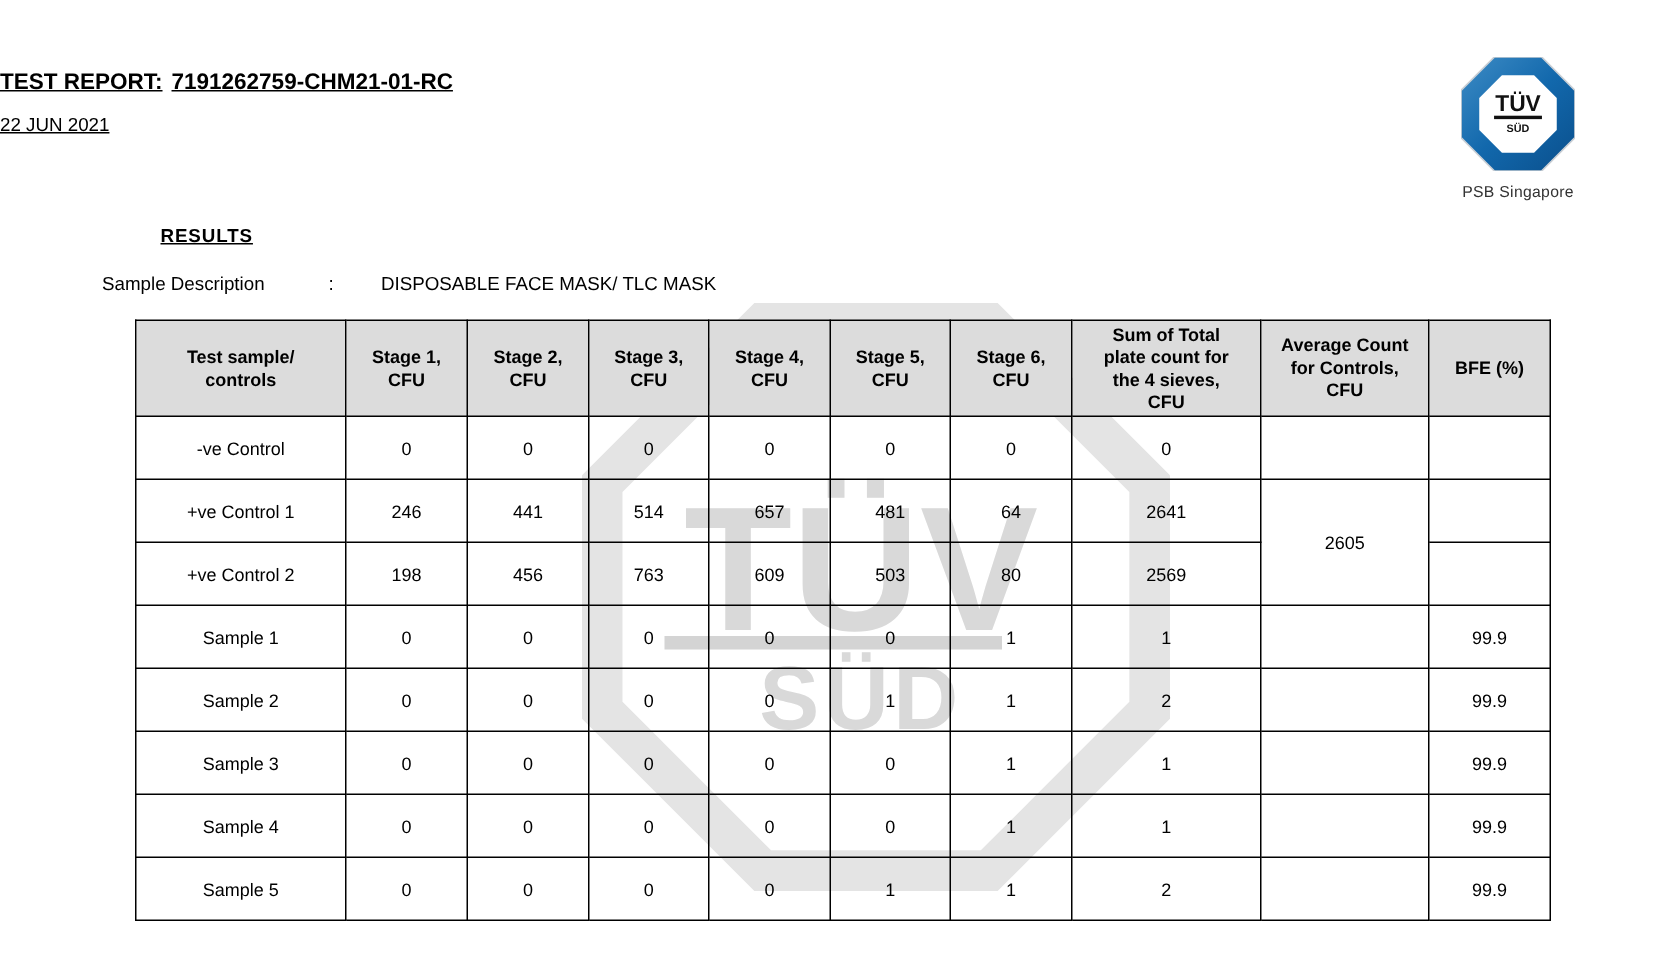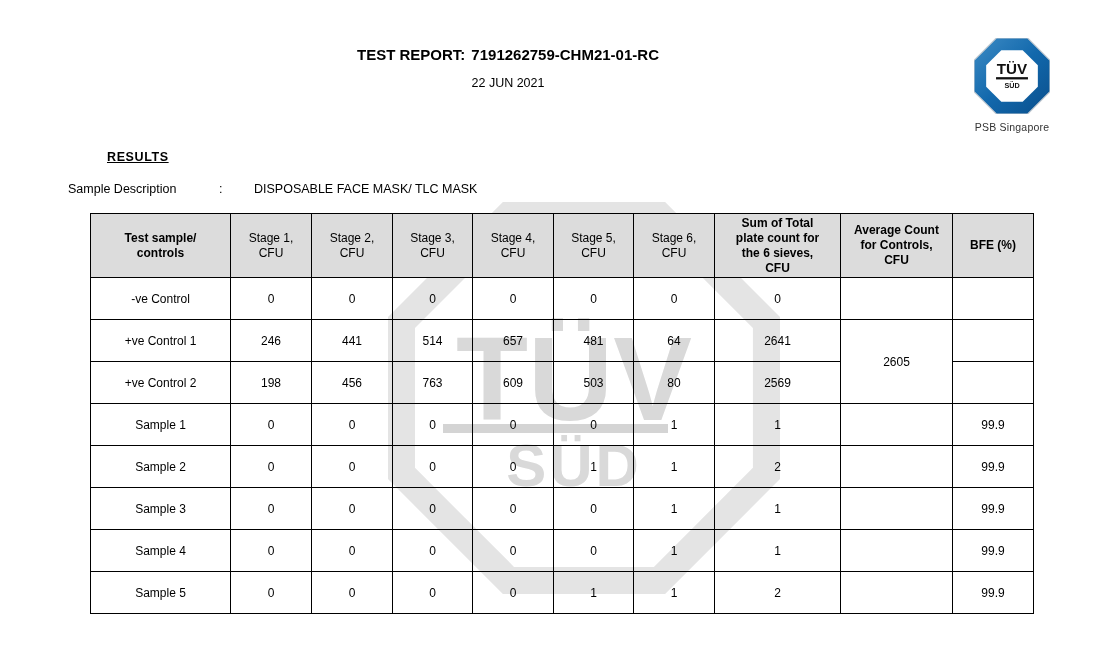--- a/index.html
+++ b/index.html
@@ -4,21 +4,21 @@
 <style>
   html, body { margin: 0; padding: 0; }
   body {
     width: 1115px; height: 646px;
     background: #ffffff;
     font-family: "Liberation Sans", sans-serif;
     color: #000;
     position: relative;
     overflow: hidden;
   }
-  .title-block { position: absolute; left: 0; top: 46px; width: 1016px; text-align: center; z-index: 2; }
+  .title-block { position: absolute; left: 0; top: 46px; width: 1016px; z-index: 2; text-decoration: underline; }
   .title-line { font-size: 15px; font-weight: bold; }
   .title-line .num { margin-left: 6px; }
   .date-line { font-size: 12.5px; margin-top: 13px; }
 
   .logo-wrap { position: absolute; left: 960px; top: 38px; width: 104px; text-align: center; z-index: 2; }
   .logo-caption { font-size: 10.5px; color: #333; margin-top: 3px; letter-spacing: .2px; }
 
   .results-heading {
     position: absolute; left: 82px; top: 150px;
     font-size: 12.5px; font-weight: bold;
@@ -37,21 +37,21 @@
   table.report th, table.report td {
     border: 1px solid #000;
     text-align: center; vertical-align: middle;
     font-size: 12px; padding: 0 2px;
     overflow: hidden;
   }
   table.report th {
     height: 63px; background: #dcdcdc;
     font-weight: bold; white-space: pre-line; line-height: 1.25;
   }
-  table.report th.reg { font-weight: normal; }
+  table.report th.reg { font-weight: bold; }
   table.report td { height: 41px; background: transparent; }
   td.shade   { background: #e7e7e7; }
   td.shade-d { background: #dcdcdc; }
 </style>
 </head>
 <body>
 
 <div class="title-block">
   <div class="title-line">
     <span>TEST REPORT:</span><span class="num">7191262759-CHM21-01-RC</span>
@@ -116,21 +116,21 @@
     <th class="reg">Stage 3,
 CFU</th>
     <th class="reg">Stage 4,
 CFU</th>
     <th class="reg">Stage 5,
 CFU</th>
     <th class="reg">Stage 6,
 CFU</th>
     <th>Sum of Total
 plate count for
-the 6 sieves,
+the 4 sieves,
 CFU</th>
     <th>Average Count
 for Controls,
 CFU</th>
     <th>BFE (%)</th>
   </tr>
 
   <tr>
     <td>-ve Control</td>
     <td>0</td>

